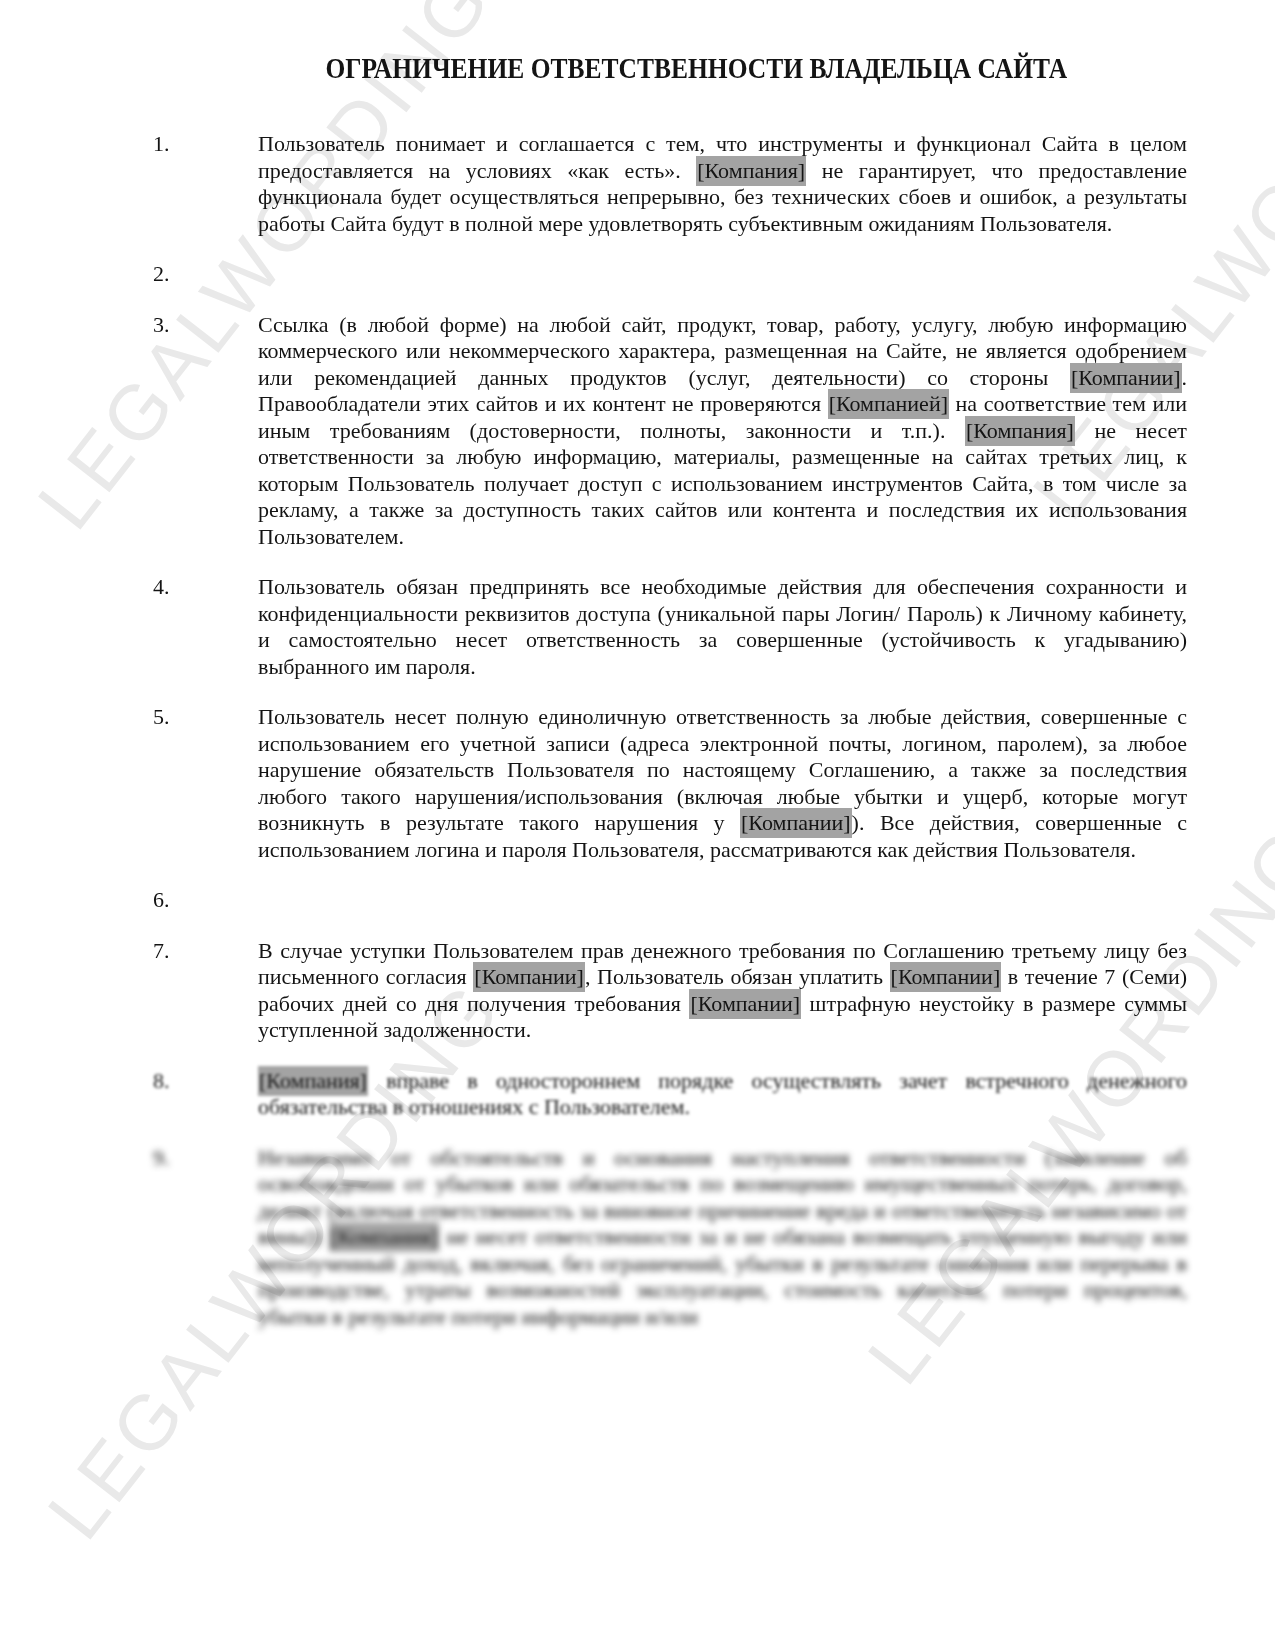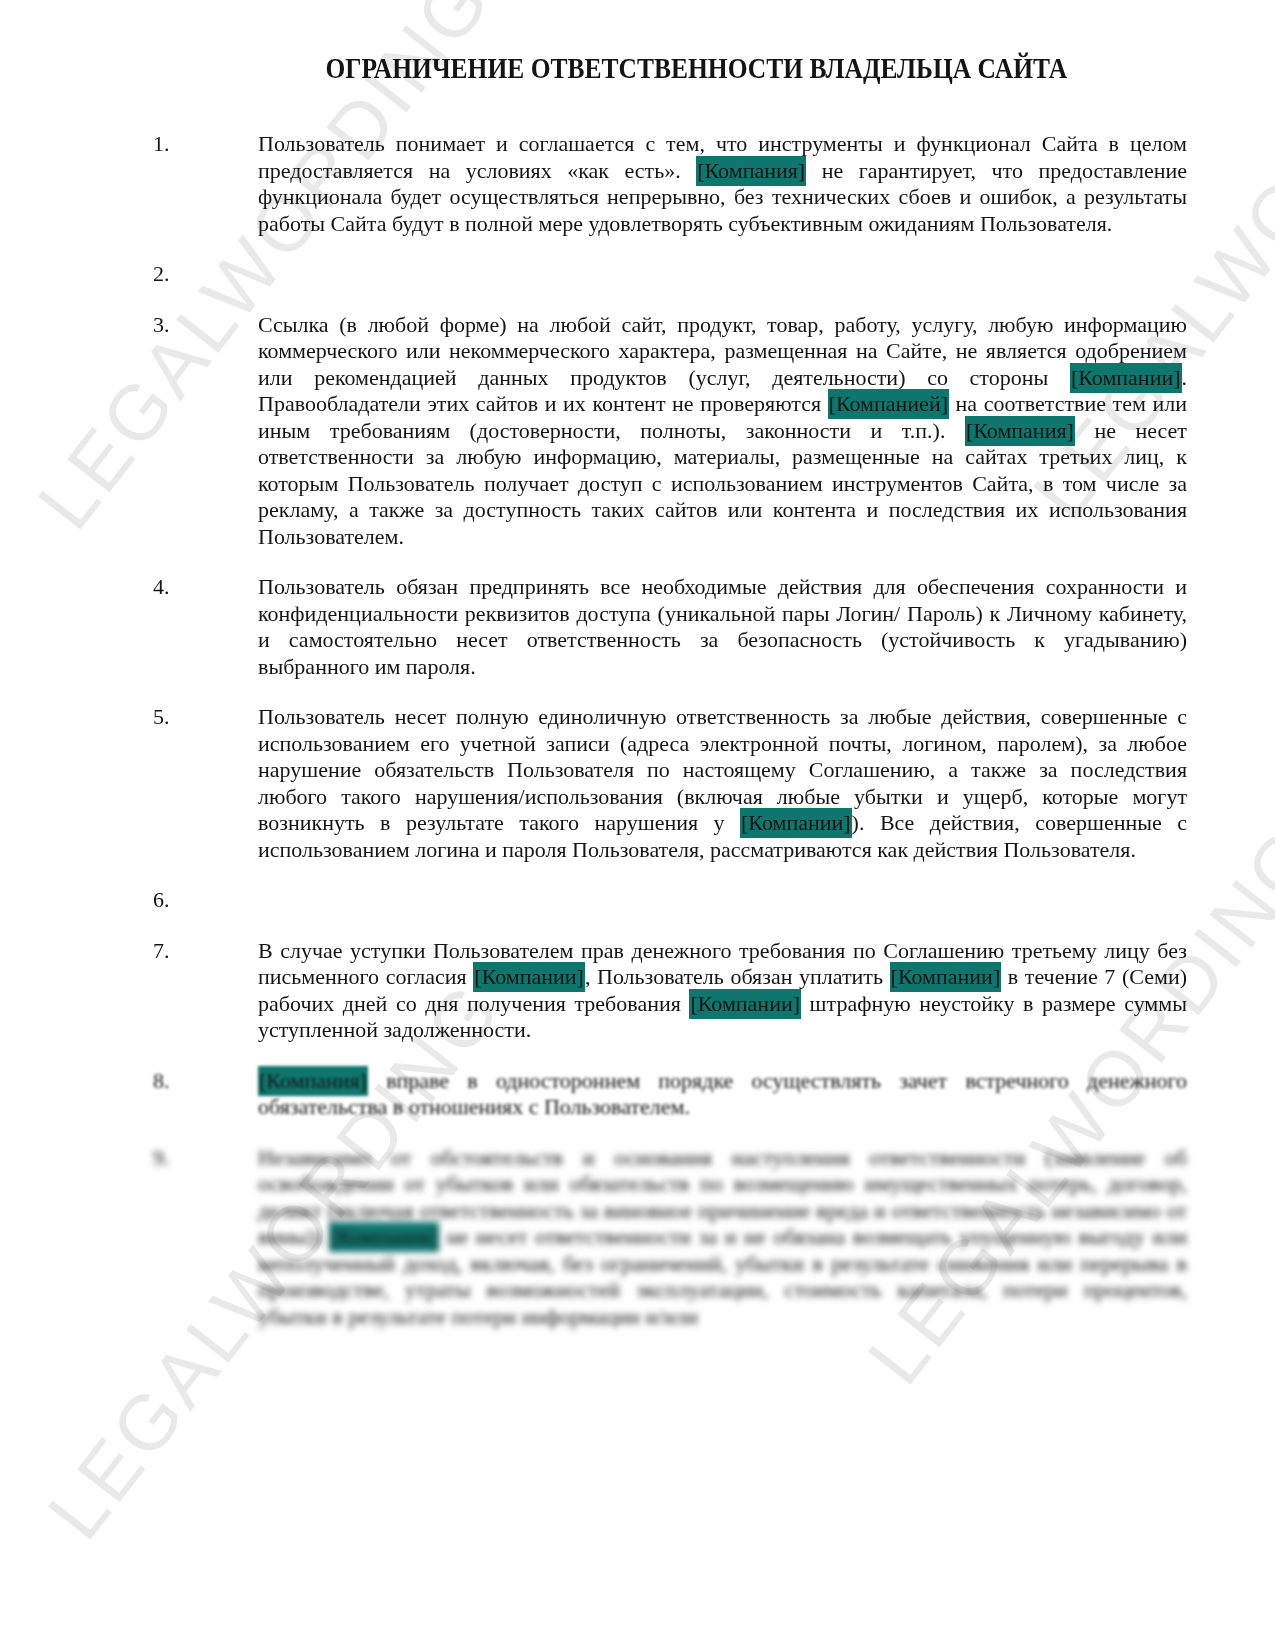--- a/index.html
+++ b/index.html
@@ -66,21 +66,21 @@
   }
   .clause-text {
     flex: 1 1 auto;
     margin: 0;
     font-size: 22px;
     line-height: 26.5px;
     text-align: justify;
     text-justify: inter-word;
   }
   .hl {
-    background: #0f766e;
+    background: #a3a3a3;
     padding: 2px 1px 3px 1px;
   }
   
   .blur-soft   { filter: blur(0.45px); }
   .blur-mid    { filter: blur(1.5px);  }
   .blur-strong { filter: blur(3px);    }
 </style>
 </head>
 <body>
 
@@ -106,21 +106,21 @@
         <span class="clause-number">2.</span>
       </div>
 
       <div class="clause">
         <span class="clause-number">3.</span>
         <p class="clause-text"><span>Ссылка (в любой форме) на любой сайт, продукт, товар, работу, услугу, любую информацию коммерческого или некоммерческого характера, размещенная на Сайте, не является одобрением или рекомендацией данных продуктов (услуг, деятельности) со стороны </span><span class="hl">[Компании]</span><span>. Правообладатели этих сайтов и их контент не проверяются </span><span class="hl">[Компанией]</span><span> на соответствие тем или иным требованиям (достоверности, полноты, законности и т.п.). </span><span class="hl">[Компания]</span><span> не несет ответственности за любую информацию, материалы, размещенные на сайтах третьих лиц, к которым Пользователь получает доступ с использованием инструментов Сайта, в том числе за рекламу, а также за доступность таких сайтов или контента и последствия их использования Пользователем.</span></p>
       </div>
 
       <div class="clause">
         <span class="clause-number">4.</span>
-        <p class="clause-text"><span>Пользователь обязан предпринять все необходимые действия для обеспечения сохранности и конфиденциальности реквизитов доступа (уникальной пары Логин/ Пароль) к Личному кабинету, и самостоятельно несет ответственность за безопасность (устойчивость к угадыванию) выбранного им пароля.</span></p>
+        <p class="clause-text"><span>Пользователь обязан предпринять все необходимые действия для обеспечения сохранности и конфиденциальности реквизитов доступа (уникальной пары Логин/ Пароль) к Личному кабинету, и самостоятельно несет ответственность за совершенные (устойчивость к угадыванию) выбранного им пароля.</span></p>
       </div>
 
       <div class="clause">
         <span class="clause-number">5.</span>
         <p class="clause-text"><span>Пользователь несет полную единоличную ответственность за любые действия, совершенные с использованием его учетной записи (адреса электронной почты, логином, паролем), за любое нарушение обязательств Пользователя по настоящему Соглашению, а также за последствия любого такого нарушения/использования (включая любые убытки и ущерб, которые могут возникнуть в результате такого нарушения у </span><span class="hl">[Компании]</span><span>). Все действия, совершенные с использованием логина и пароля Пользователя, рассматриваются как действия Пользователя.</span></p>
       </div>
 
       <div class="clause">
         <span class="clause-number">6.</span>
       </div>

